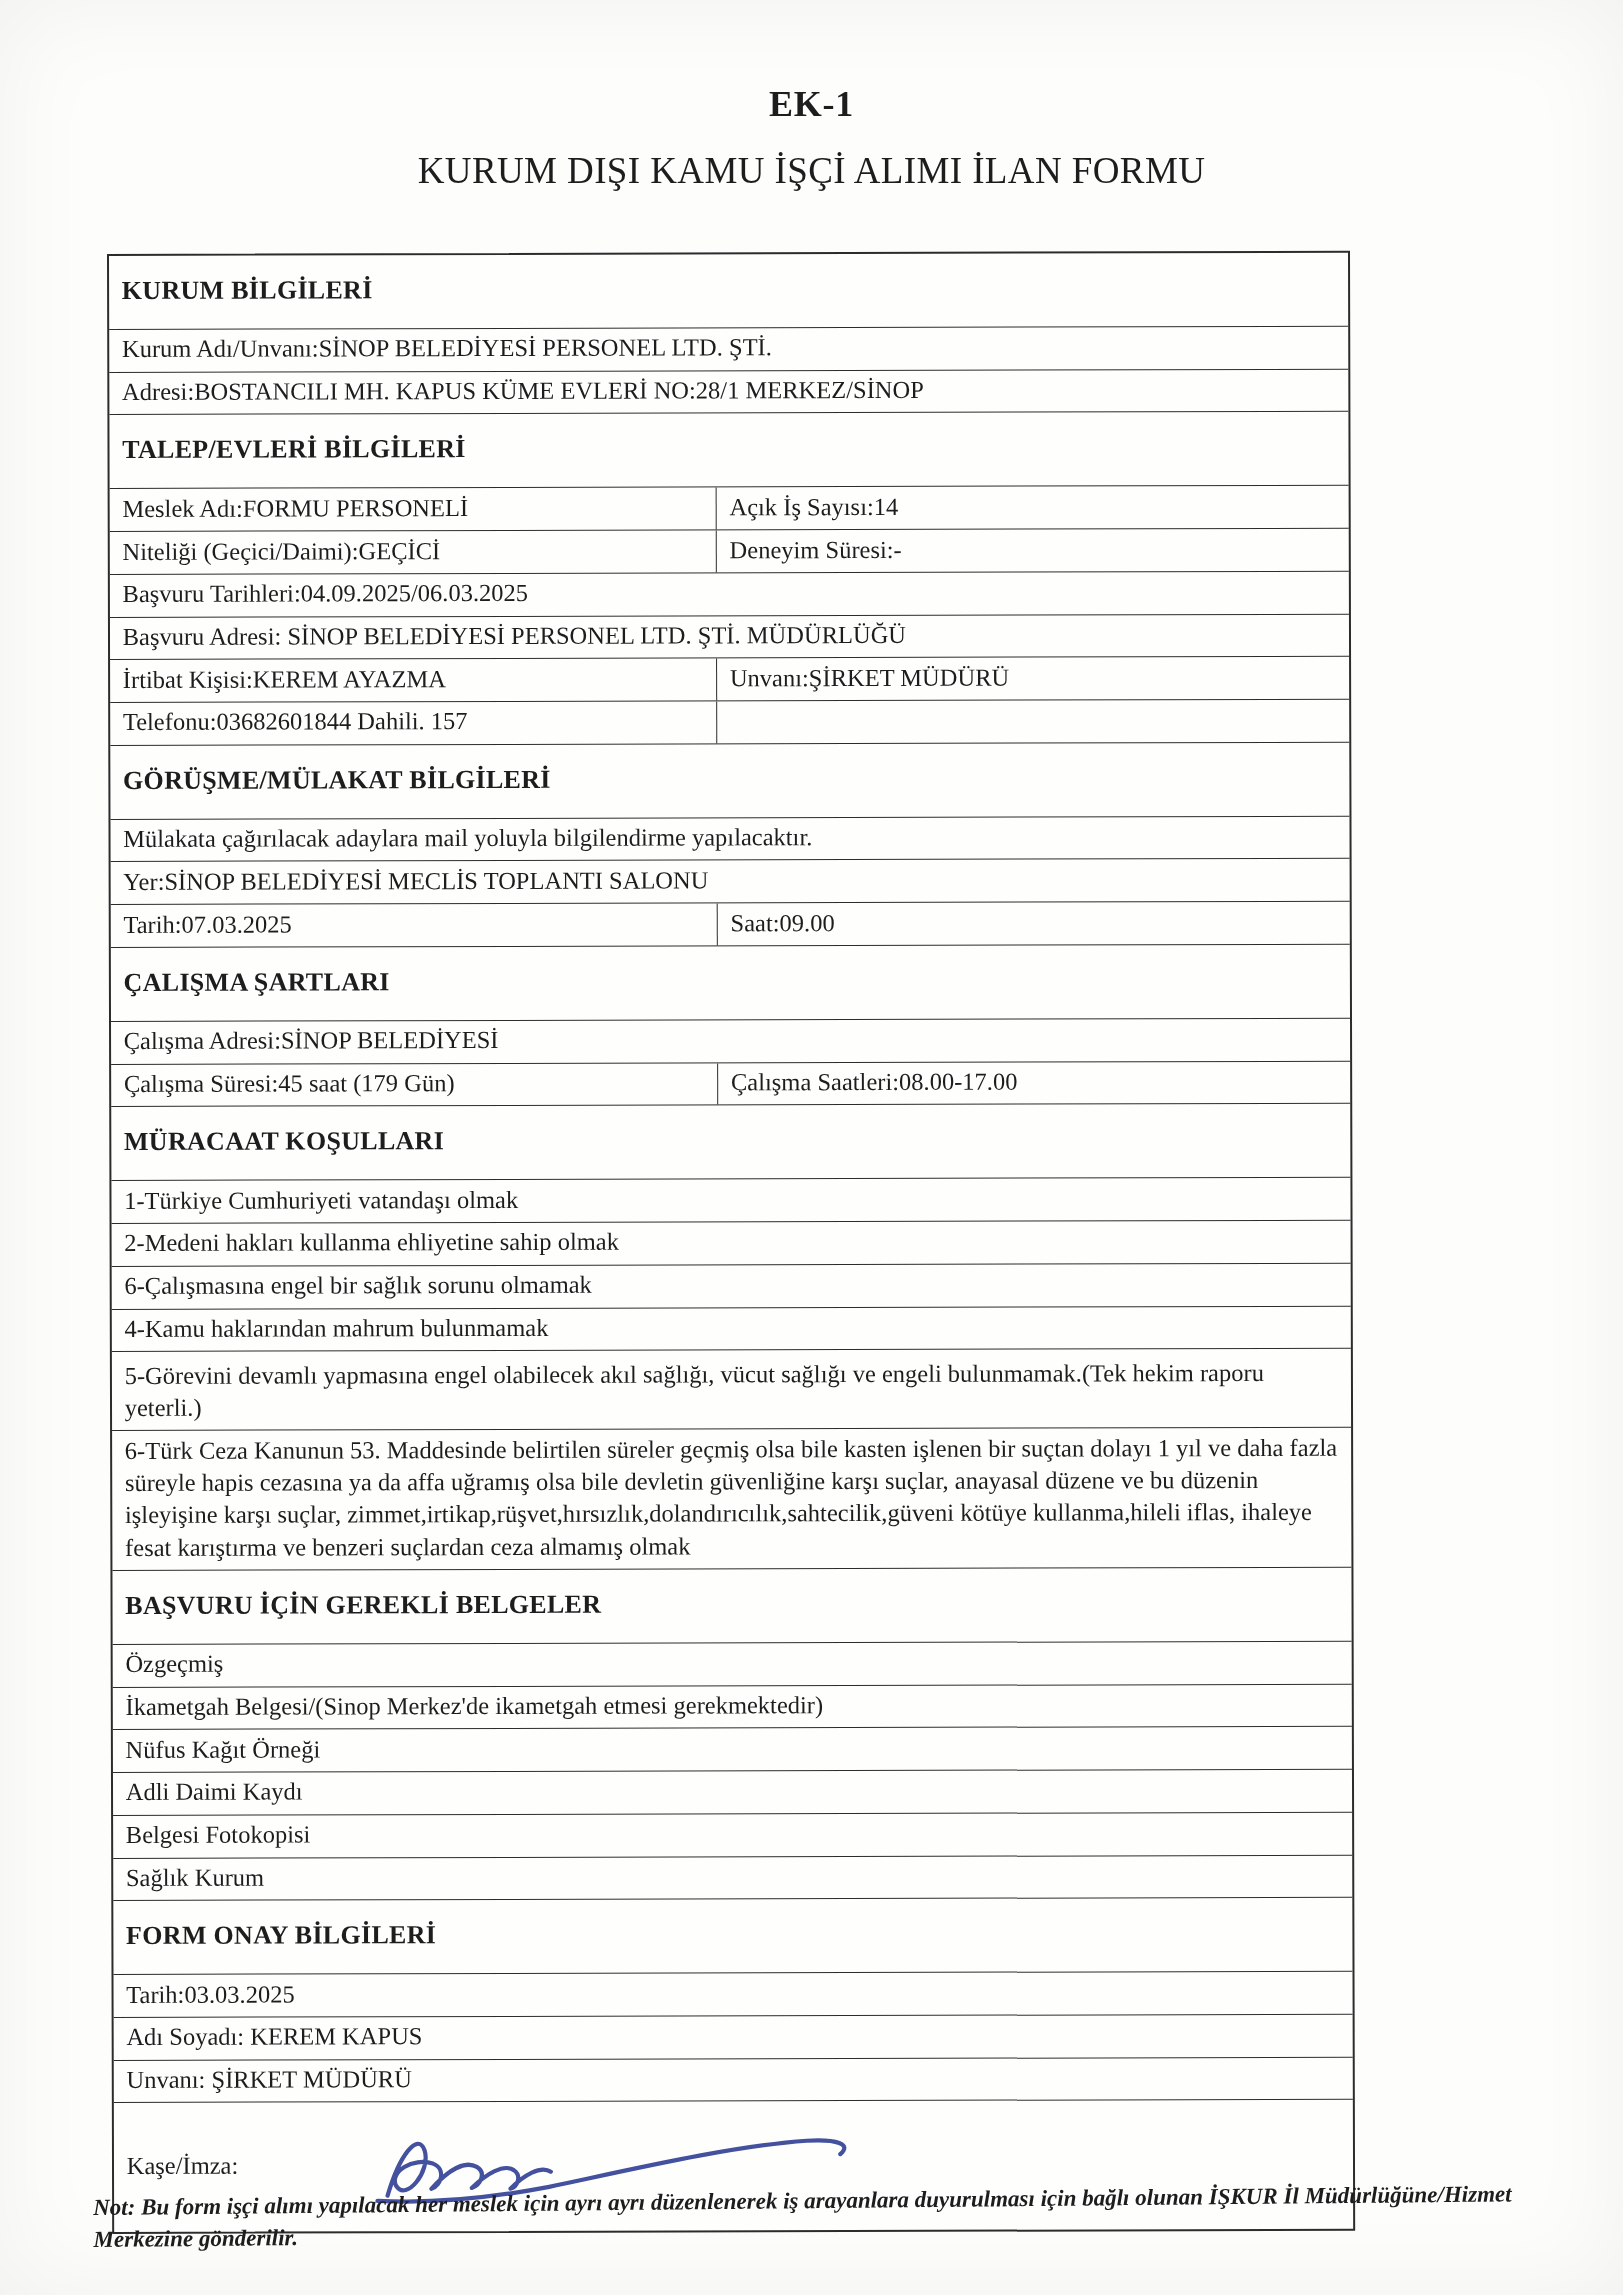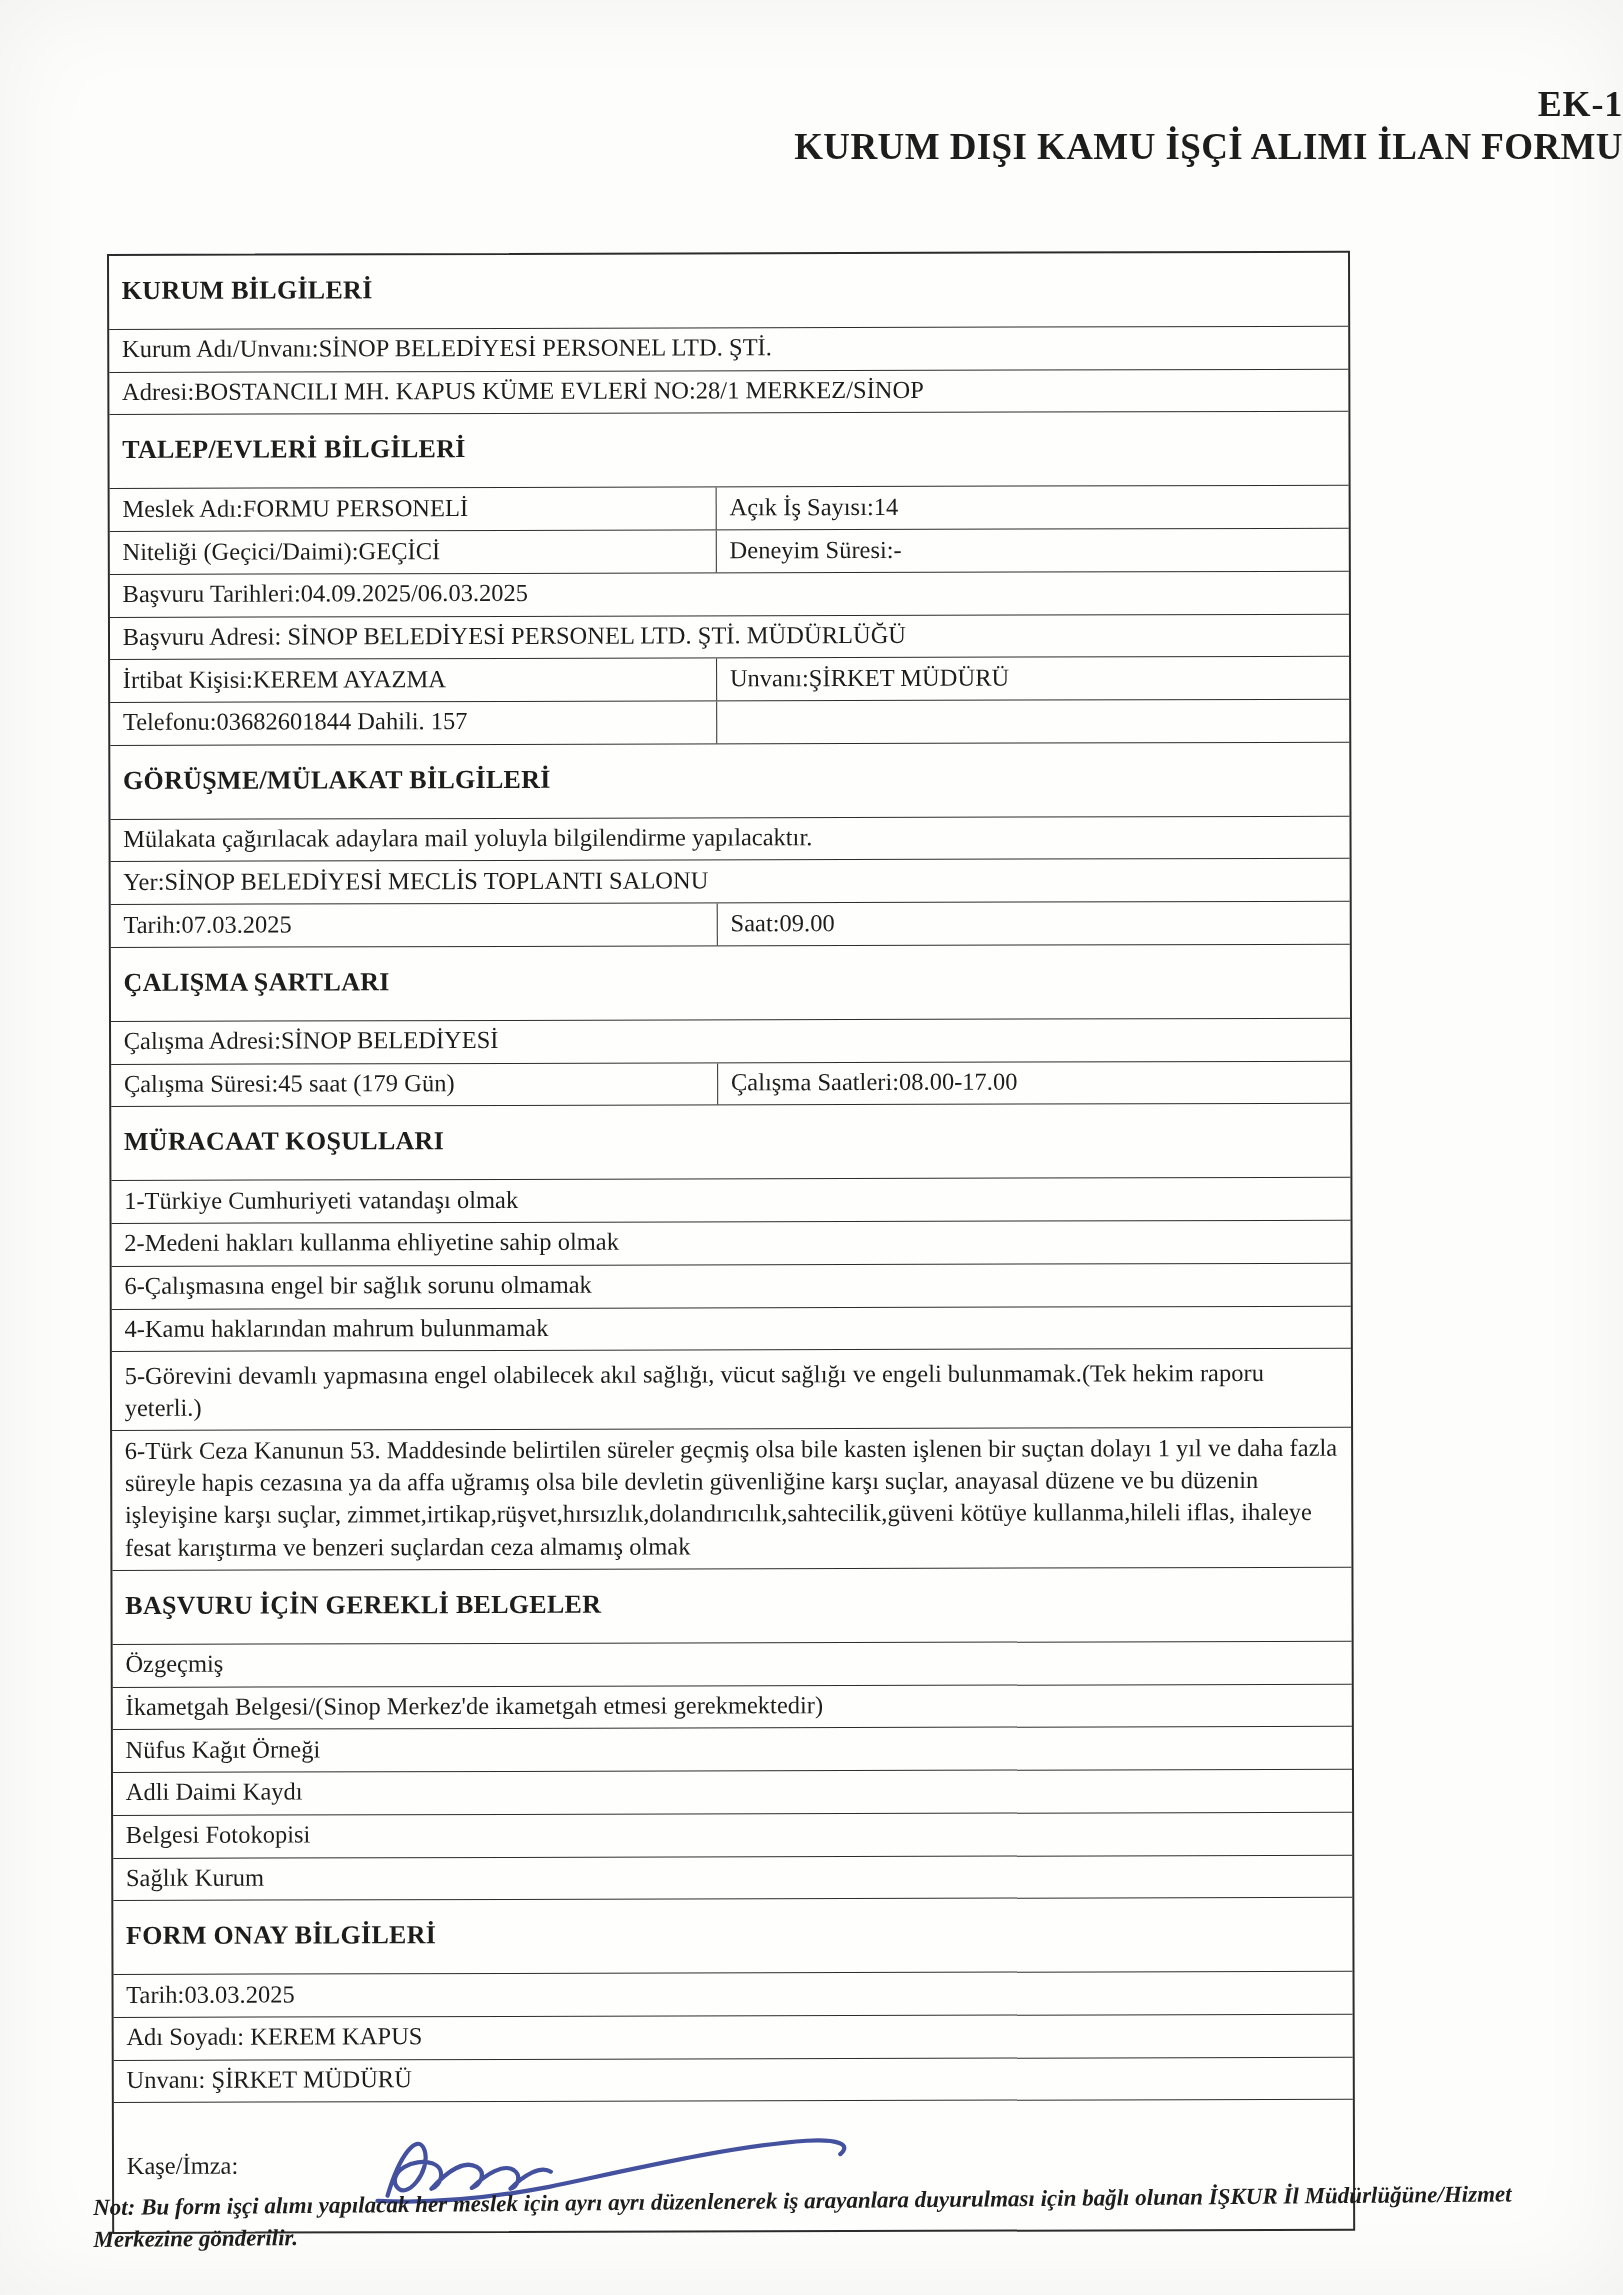--- a/index.html
+++ b/index.html
@@ -2,23 +2,23 @@
 <html style="font-size:13.5px"><head>
 <meta charset="utf-8">
 <style>
   html,body{margin:0;padding:0;background:#e9e9e7;}
   .sheet{
     position:relative;width:1623px;height:2295px;margin:0 auto;
     background:#fdfdfb;overflow:hidden;
     font-family:"Liberation Serif","DejaVu Serif",serif;color:#1d1d1d;
     box-shadow:inset 0 0 101px rgba(0,0,0,0.05);
   }
-  .titleblock{position:absolute;top:83px;left:0;width:100%;text-align:right;}
+  .titleblock{position:absolute;top:83px;left:0;width:100%;text-align:center;}
   .titleblock .code{font-size:36px;font-weight:bold;letter-spacing:0.8px;}
-  .titleblock .doctitle{font-size:37px;font-weight:bold;letter-spacing:0.4px;margin-top:0;}
+  .titleblock .doctitle{font-size:37px;font-weight:normal;letter-spacing:0.4px;margin-top:24px;}
 
   .formtable{
     position:absolute;left:107px;top:254px;width:1239px;
     border:2.5px solid #2c2c2c;background:#fefefd;
     transform:rotate(-0.15deg);transform-origin:top left;
   }
   .row{display:flex;align-items:flex-end;min-height:41px;border-bottom:1.7px solid #2c2c2c;}
   .row:last-child{border-bottom:none;}
   .cell{padding:3.4px 8.5px 6px 12.7px;font-size:24.5px;line-height:1.32;}
   .section{min-height:73px;align-items:center;}

